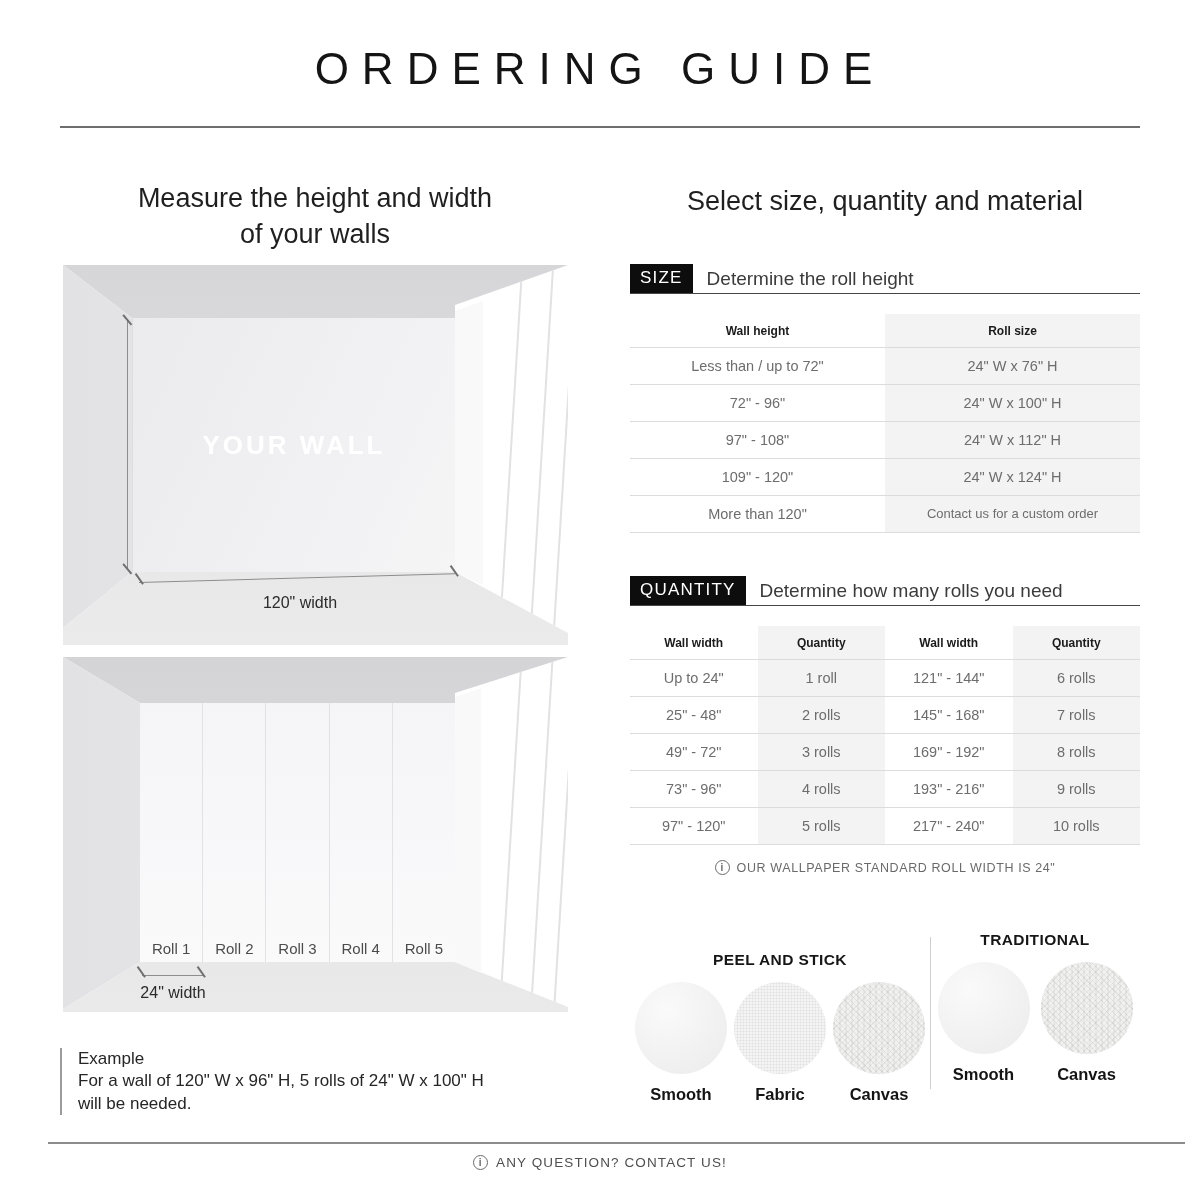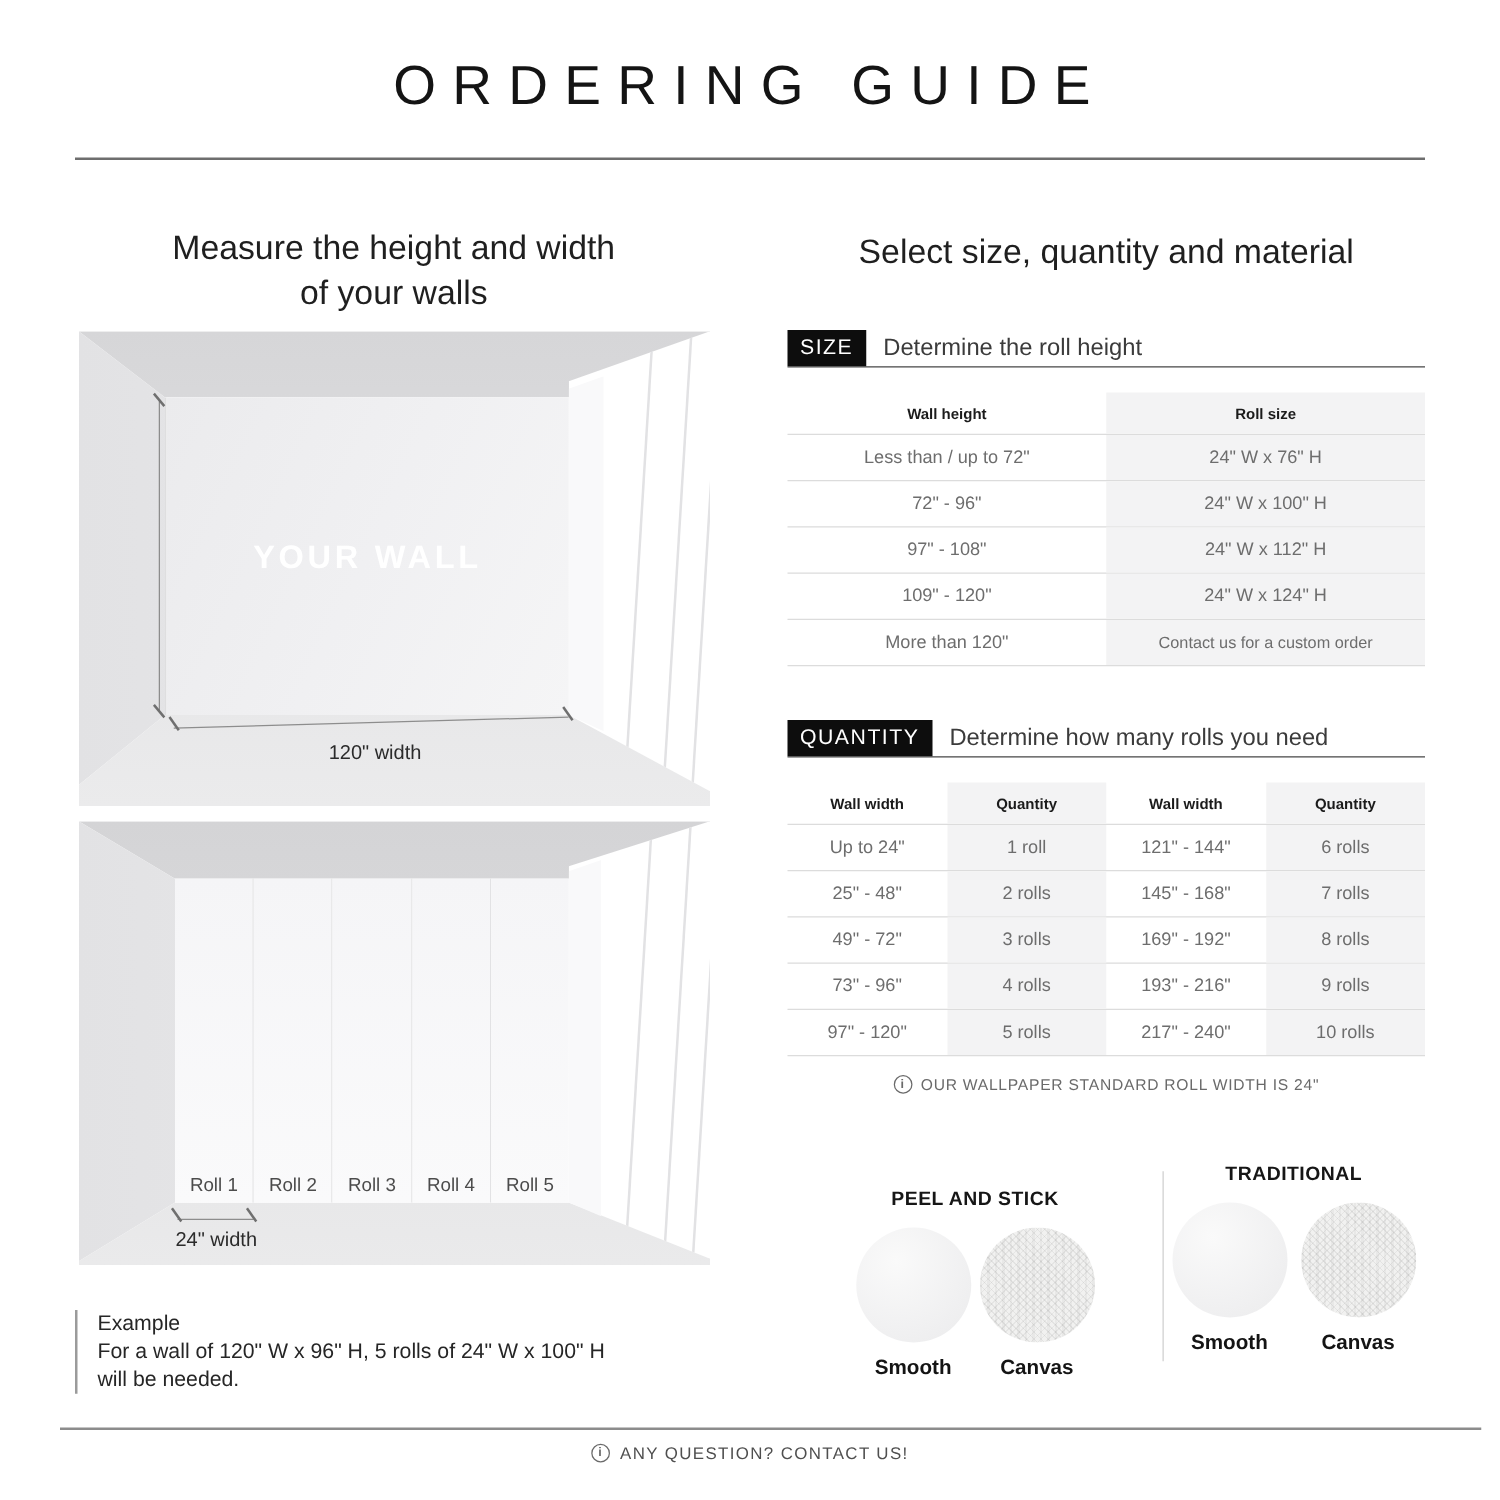--- a/index.html
+++ b/index.html
@@ -294,20 +294,24 @@
   <div class="section sec-mat">
     <div class="material-body">
       <div class="mat-group peel">
         <div class="mat-name">PEEL AND STICK</div>
         <div class="swatch-row">
           <div class="swatch">
             <div class="circ tex-smooth"></div>
             <div class="swatch-label">Smooth</div>
           </div>
           <div class="swatch">
+            <div class="circ tex-fabric"></div>
+            <div class="swatch-label">Fabric</div>
+          </div>
+          <div class="swatch">
             <div class="circ tex-canvas"></div>
             <div class="swatch-label">Canvas</div>
           </div>
         </div>
       </div>
       <div class="mat-divider"></div>
       <div class="mat-group trad">
         <div class="mat-name">TRADITIONAL</div>
         <div class="swatch-row">
           <div class="swatch">

